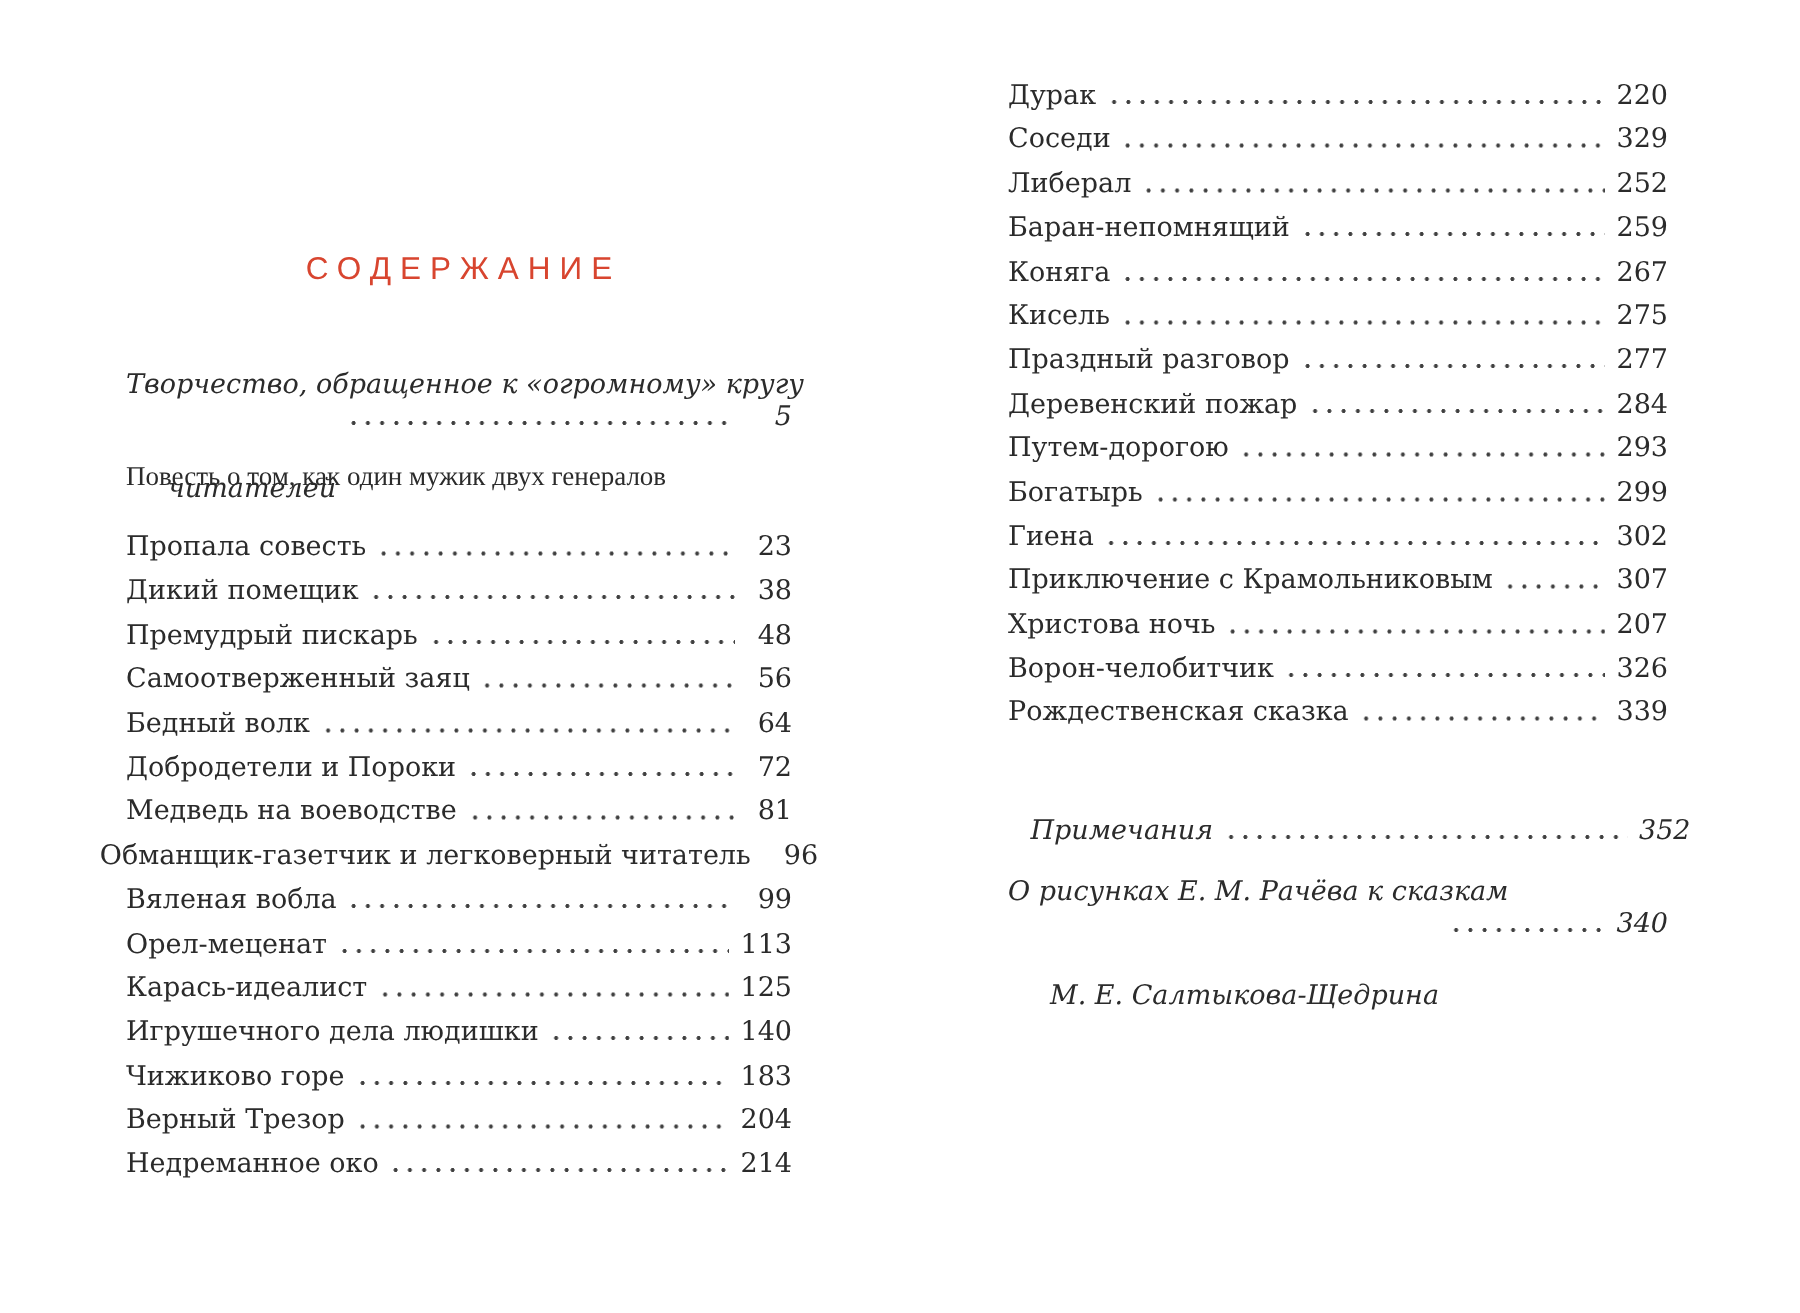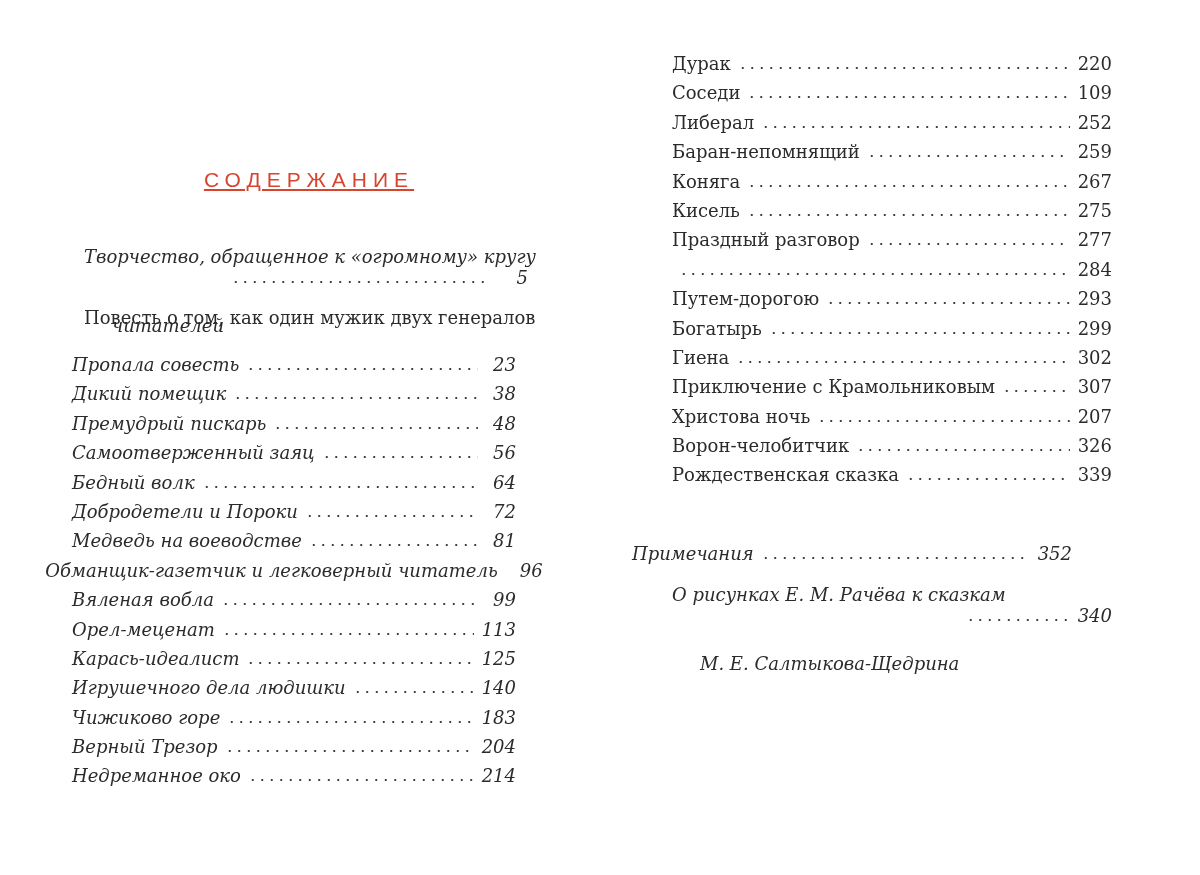--- a/index.html
+++ b/index.html
@@ -17,21 +17,20 @@
   .spread-title {
     position: absolute;
     left: 84px; top: 168px; width: 444px;
     text-align: center;
     font-family: "Liberation Sans", sans-serif;
     font-weight: 400;
     font-size: 21px;
     letter-spacing: 6px;
     text-indent: 6px;
     color: #d8452f;
-    text-decoration: underline;
   }
 
   
   .toc-row { display: flex; font-size: 18px; justify-content: center; }
   .row-29 { height: 29.4px; line-height: 29.4px; }
   .row-21 { height: 21px;   line-height: 21px; }
   .toc-title { white-space: nowrap; }
   .toc-page  { min-width: 30px; text-align: right; white-space: nowrap; }
   .dots {
     flex: 1;
@@ -42,25 +41,25 @@
   }
   .row-29 .dots { background-position: 0 17px; }
   .row-21 .dots { background-position: 0 12.5px; }
 
   .line1 { font-size: 18px; line-height: 21px; white-space: nowrap; }
   .indent { padding-left: 28px; margin-top: 48px; }
   .italic { font-style: italic; }
 
   
   .left-intro   { position: absolute; left: 84px; top: 246px; width: 444px; }
-  .left-twoline { position: absolute; left: 84px; top: 307px; width: 444px; }
-  .left-rows    { position: absolute; left: 72px; top: 350px; width: 444px; font-style: italic; }
+  .left-twoline { position: absolute; left: 84px; top: 307px; width: 444px; font-family: Liberation Serif, serif; }
+  .left-rows    { position: absolute; left: 84px; top: 350px; width: 444px; }
 
   .right-rows   { position: absolute; left: 672px; top: 49px;  width: 440px; }
-  .right-notes  { position: absolute; left: 632px; top: 539px; width: 440px; }
+  .right-notes  { position: absolute; left: 687px; top: 539px; width: 440px; }
   .right-about  { position: absolute; left: 672px; top: 584px; width: 440px; }
 </style>
 </head>
 <body>
 
 <div class="spread">
 
   <h1 class="spread-title">СОДЕРЖАНИЕ</h1>
 
   <div class="left-intro italic">
@@ -158,21 +157,21 @@
   <div class="right-rows">
 
   <div class="toc-row row-29">
         <span class="toc-title">Дурак</span>
         <span class="dots"></span>
         <span class="toc-page">220</span>
       </div>
       <div class="toc-row row-29">
         <span class="toc-title">Соседи</span>
         <span class="dots"></span>
-        <span class="toc-page">109</span>
+        <span class="toc-page">329</span>
       </div>
       <div class="toc-row row-29">
         <span class="toc-title">Либерал</span>
         <span class="dots"></span>
         <span class="toc-page">252</span>
       </div>
       <div class="toc-row row-29">
         <span class="toc-title">Баран-непомнящий</span>
         <span class="dots"></span>
         <span class="toc-page">259</span>
@@ -186,20 +185,21 @@
         <span class="toc-title">Кисель</span>
         <span class="dots"></span>
         <span class="toc-page">275</span>
       </div>
       <div class="toc-row row-29">
         <span class="toc-title">Праздный разговор</span>
         <span class="dots"></span>
         <span class="toc-page">277</span>
       </div>
       <div class="toc-row row-29">
+        <span class="toc-title">Деревенский пожар</span>
         <span class="dots"></span>
         <span class="toc-page">284</span>
       </div>
       <div class="toc-row row-29">
         <span class="toc-title">Путем-дорогою</span>
         <span class="dots"></span>
         <span class="toc-page">293</span>
       </div>
       <div class="toc-row row-29">
         <span class="toc-title">Богатырь</span>

